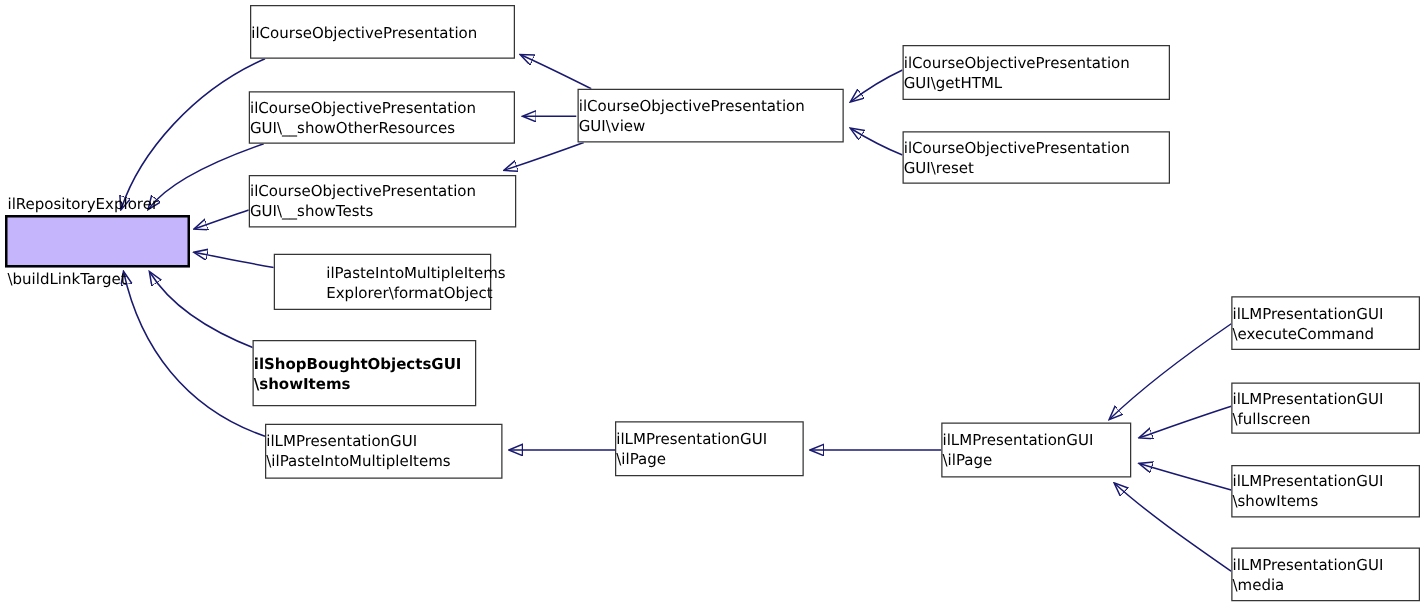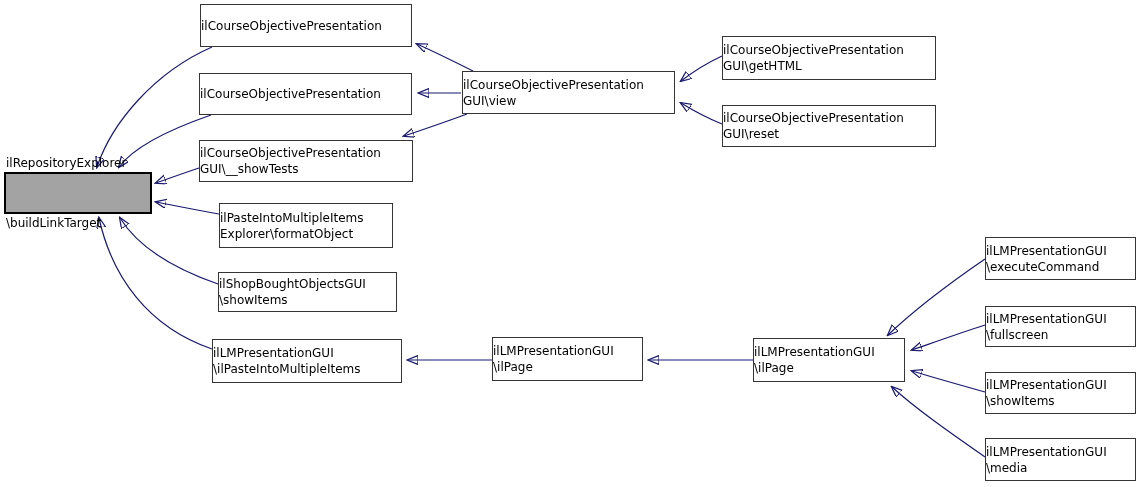--- a/index.html
+++ b/index.html
@@ -37,21 +37,21 @@
     align-items: flex-start;
     justify-content: center;
     text-align: center;
     font-size: 12px;
     line-height: 16px;
     color: #000000;
     white-space: nowrap;
     cursor: pointer;
   }
   .node--highlight {
-    background: #a3a3a3;
+    background: #c4b5fd;
     border: 2px solid #000000;
     cursor: default;
     gap: 44px;
   }
 </style>
 </head>
 <body>
 
 <div class="canvas">
 
@@ -84,33 +84,34 @@
     <span>ilRepositoryExplorer</span>
     <span>\buildLinkTarget</span>
   </div>
 
   <div class="node" style="left:200px; top:4px; width:212px; height:43px;">
     <span>ilCourseObjectivePresentation</span>
   </div>
 
   <div class="node" style="left:199px; top:73px; width:213px; height:42px;">
     <span>ilCourseObjectivePresentation</span>
+    <span>GUI\__showOtherResources</span>
   </div>
 
   <div class="node" style="left:199px; top:140px; width:214px; height:42px;">
     <span>ilCourseObjectivePresentation</span>
     <span>GUI\__showTests</span>
   </div>
 
-  <div class="node" style="left:219px; top:203px; width:174px; height:45px;">
+  <div class="node" style="left:219px; top:203px; width:174px; height:45px;padding-left:41px;">
     <span>ilPasteIntoMultipleItems</span>
     <span>Explorer\formatObject</span>
   </div>
 
-  <div class="node" style="left:218px; top:272px; width:179px; height:40px;">
+  <div class="node" style="left:202px; top:272px; width:179px; height:53px;font-weight:bold;">
     <span>ilShopBoughtObjectsGUI</span>
     <span>\showItems</span>
   </div>
 
   <div class="node" style="left:212px; top:339px; width:190px; height:44px;">
     <span>ilLMPresentationGUI</span>
     <span>\ilPasteIntoMultipleItems</span>
   </div>
 
   <div class="node" style="left:462px; top:71px; width:213px; height:43px;">

